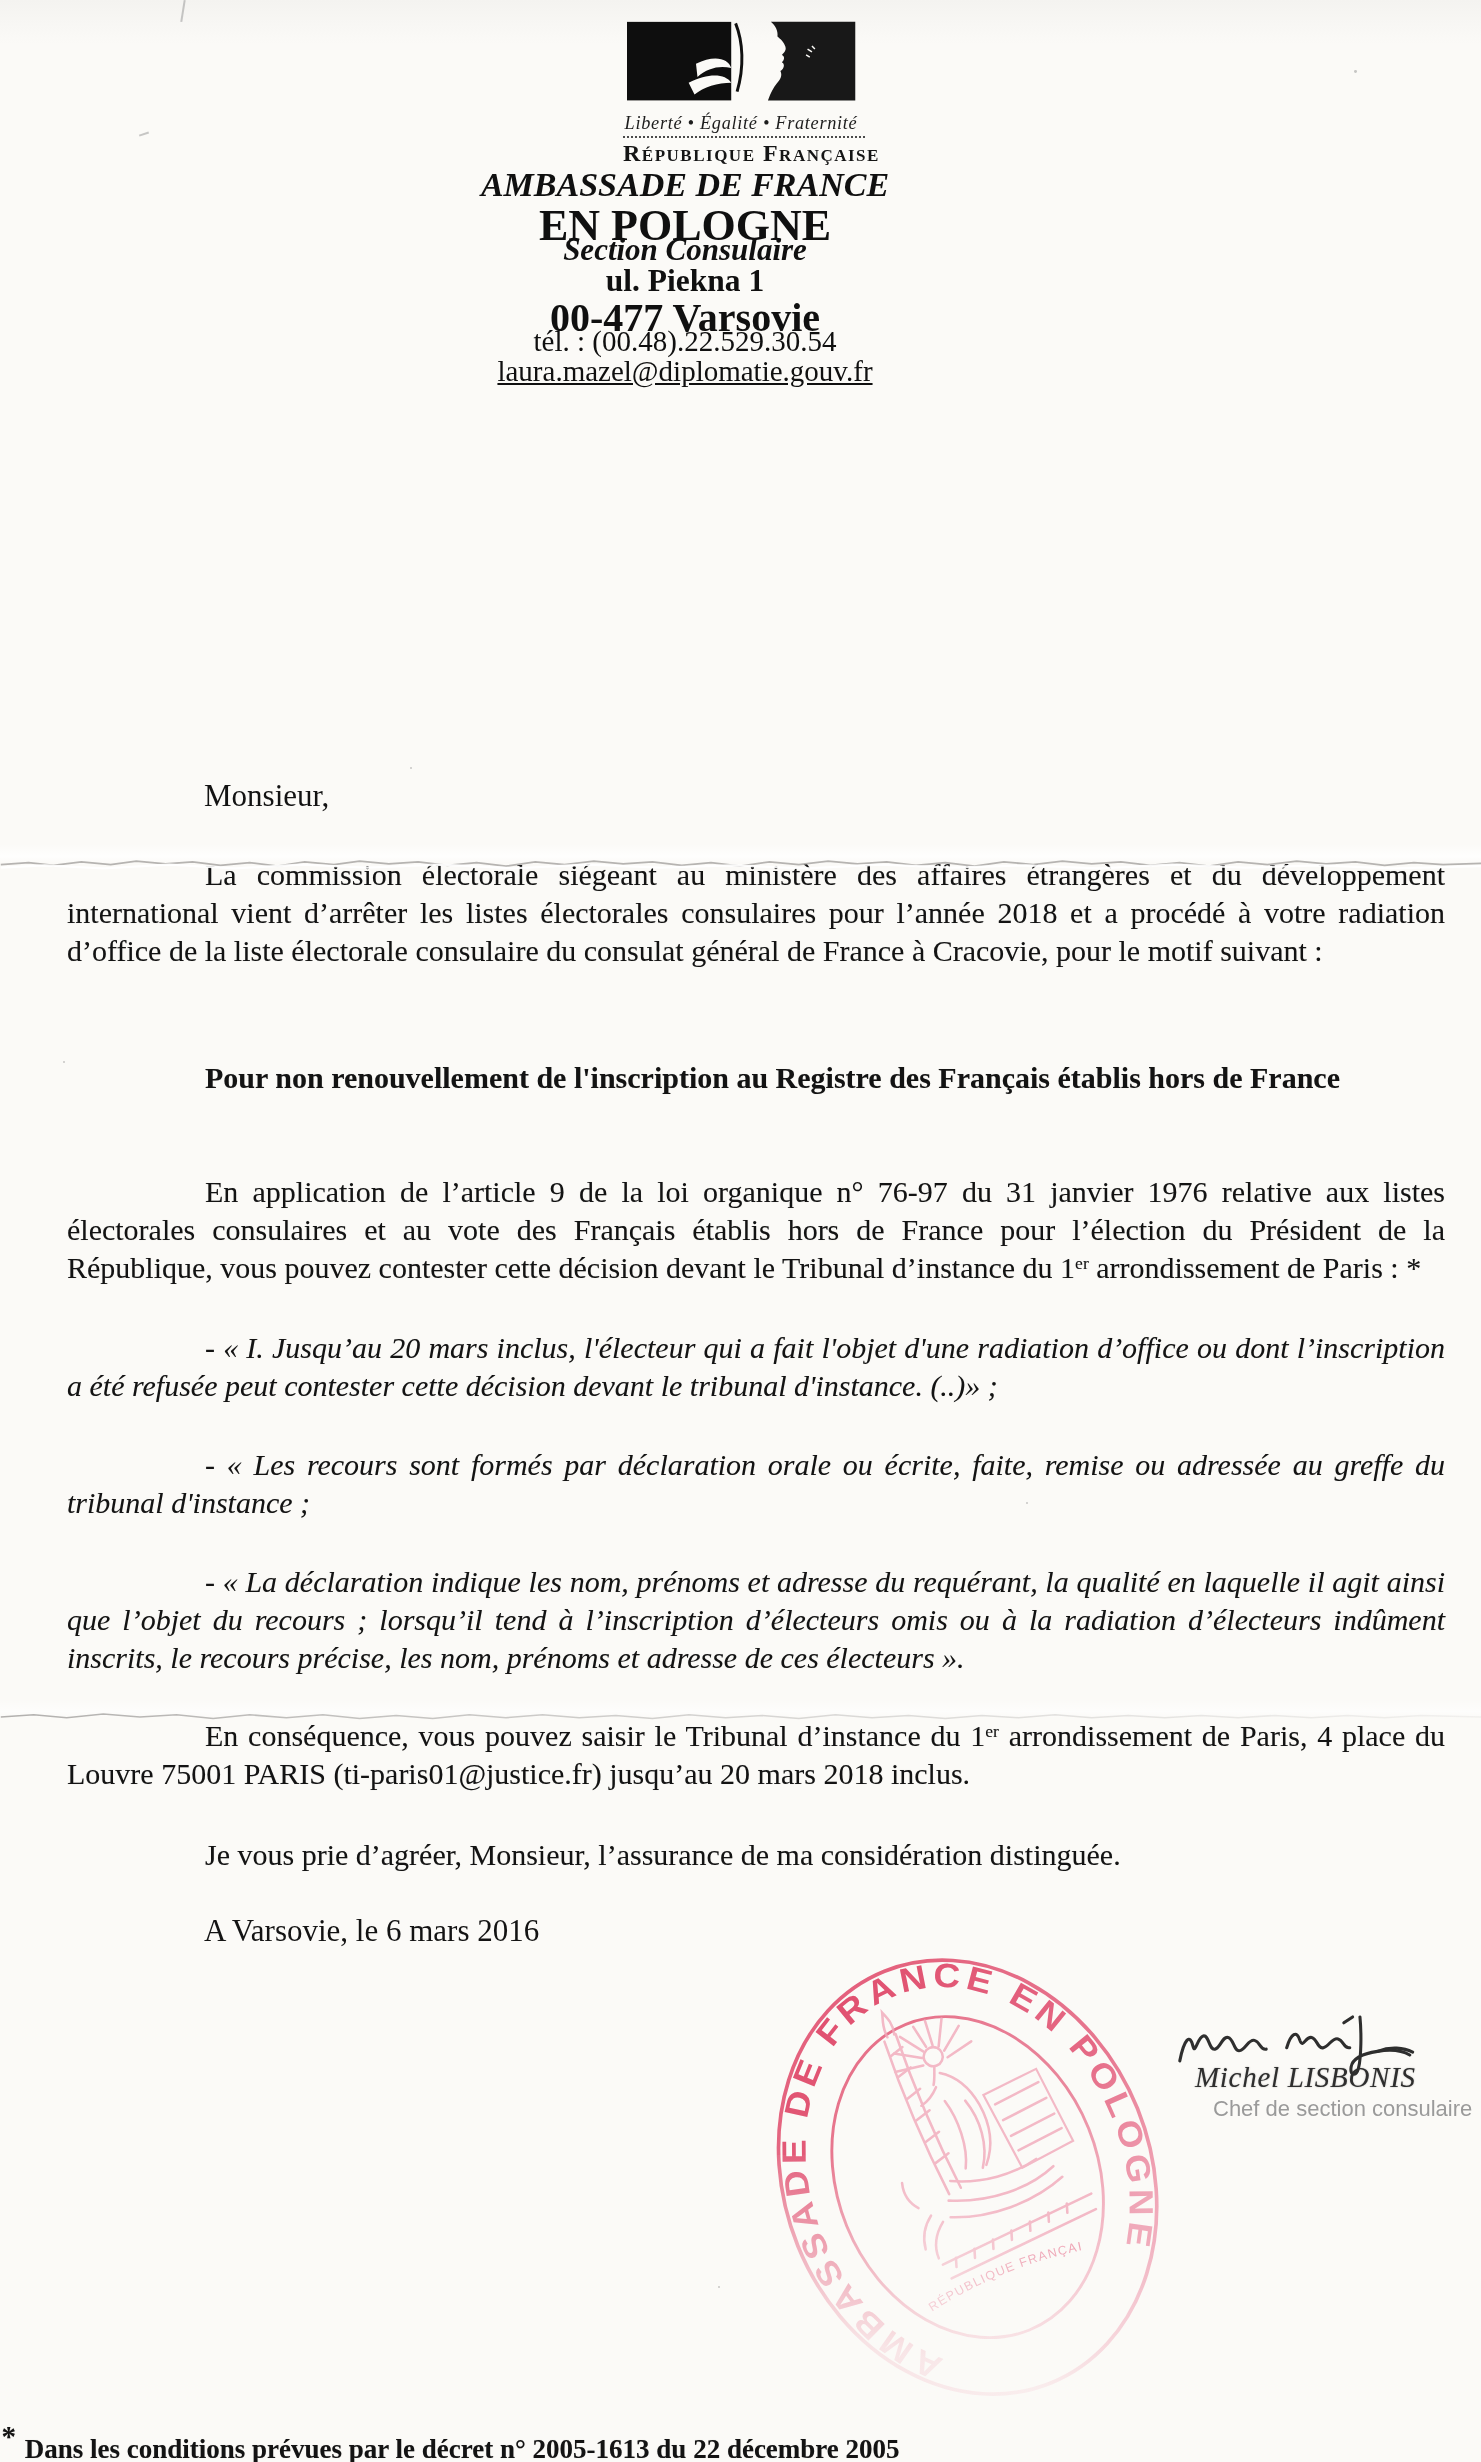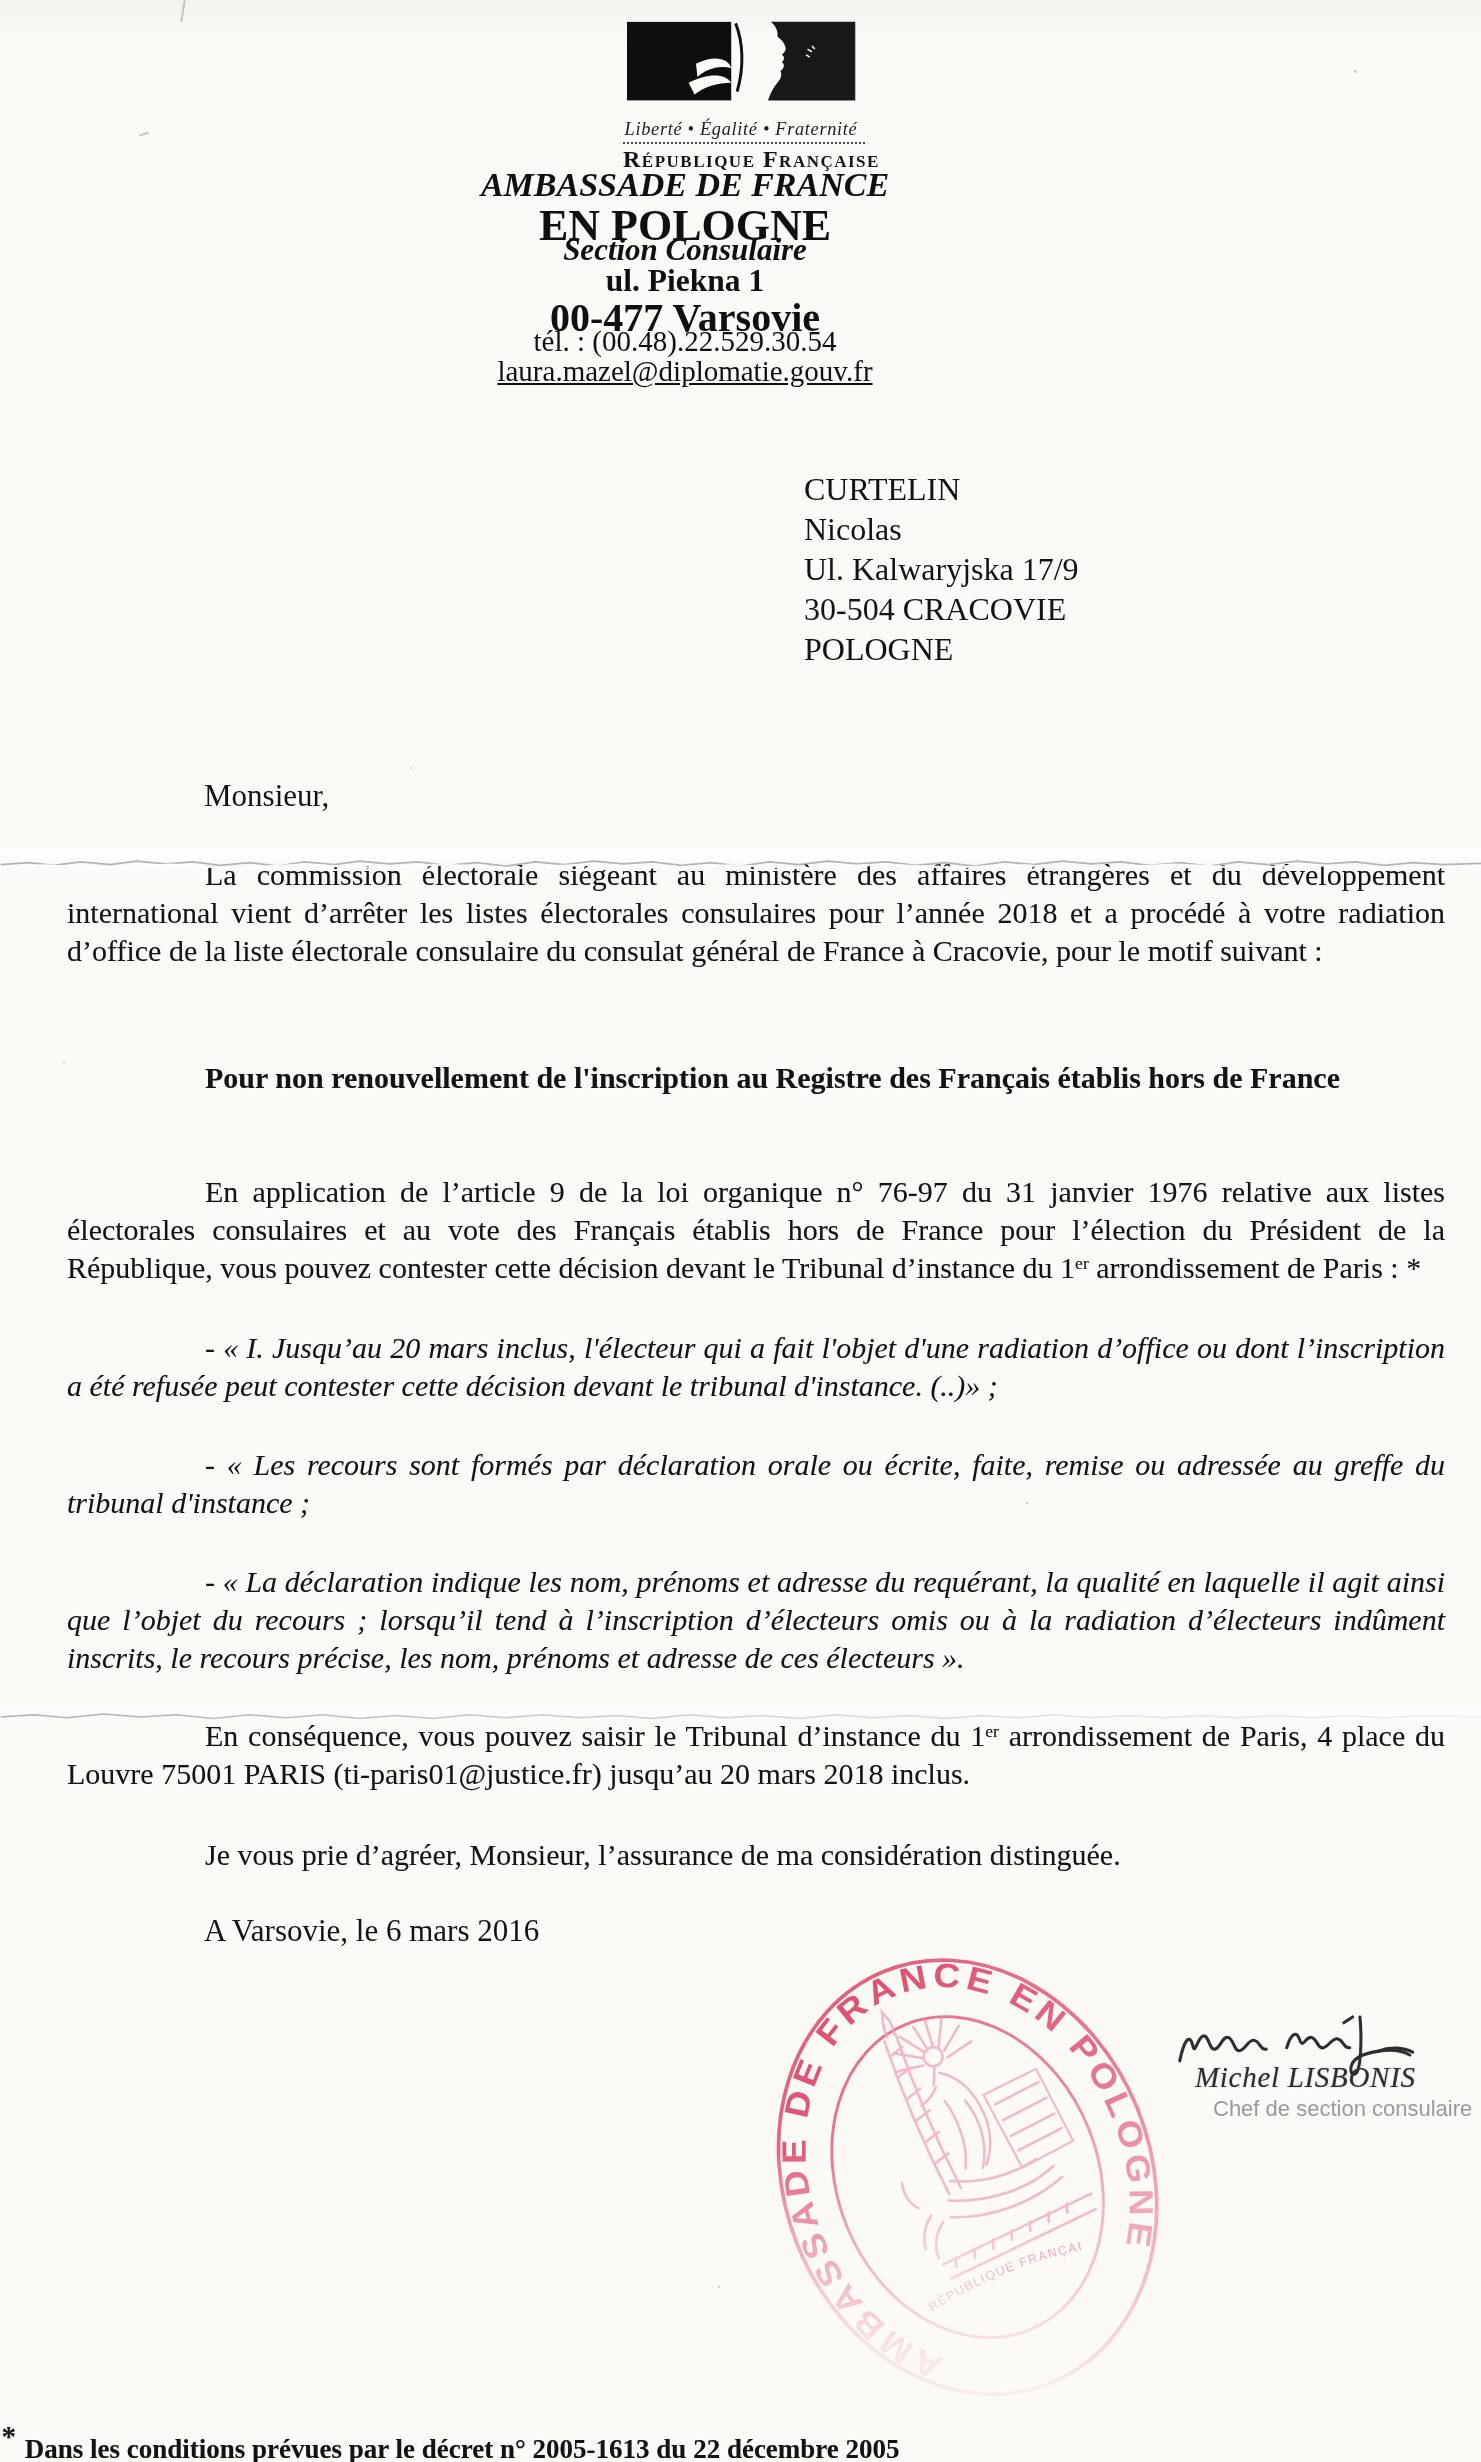--- a/index.html
+++ b/index.html
@@ -5,21 +5,21 @@
 <style>
   html,body{margin:0;padding:0;background:#888;}
   .page{
     position:relative;width:1482px;height:2462px;overflow:hidden;
     background:linear-gradient(180deg,#f4f3f0 0px,#fbfaf7 44px,#fbfaf7 100%);
     font-family:"Liberation Serif","DejaVu Serif",serif;color:#141414;
   }
   
   .logo-wrap{position:absolute;left:623px;top:20.5px;width:236px;text-align:center;}
   .logo-svg{display:block;margin:0 auto;}
-  .motto{margin-top:17px;font-style:italic;font-size:18.3px;letter-spacing:0.7px;white-space:nowrap;color:#1d1d1d;}
+  .motto{margin-top:11px;font-style:italic;font-size:18.3px;letter-spacing:0.7px;white-space:nowrap;color:#1d1d1d;}
   .dotted-sep{width:242px;margin:2.9px auto 1.5px auto;border-top:2.2px dotted #4a4a4a;height:0;}
   .republic{font-variant:small-caps;font-size:24px;letter-spacing:1.5px;font-weight:600;white-space:nowrap;color:#151515;}
   .sender{position:absolute;left:454px;top:166px;width:462px;text-align:center;color:#101010;}
   .sender div{white-space:nowrap;}
   .s1{font-size:34px;font-weight:bold;font-style:italic;height:34px;}
   .s2{font-size:44px;font-weight:bold;height:32px;}
   .s3{font-size:31px;font-weight:bold;font-style:italic;height:31px;}
   .s4{font-size:31.5px;font-weight:bold;height:31px;}
   .s5{font-size:40px;font-weight:bold;height:31px;}
   .s6{font-size:29px;height:30px;}
@@ -81,27 +81,20 @@
   <div class="sender">
     <div class="s1">AMBASSADE DE FRANCE</div>
     <div class="s2">EN POLOGNE</div>
     <div class="s3">Section Consulaire</div>
     <div class="s4">ul. Piekna 1</div>
     <div class="s5">00-477 Varsovie</div>
     <div class="s6">tél. : (00.48).22.529.30.54</div>
     <div class="s7">laura.mazel@diplomatie.gouv.fr</div>
   </div>
 
-  <div class="recipient">
-    <div>CURTELIN</div>
-    <div>Nicolas</div>
-    <div>Ul. Kalwaryjska 17/9</div>
-    <div>30-504 CRACOVIE</div>
-    <div>POLOGNE</div>
-  </div>
 
   <div class="salutation">Monsieur,</div>
 
   <div class="bpar" style="top:856px">La commission électorale siégeant au ministère des affaires étrangères et du développement international vient d’arrêter les listes électorales consulaires pour l’année 2018 et a procédé à votre radiation d’office de la liste électorale consulaire du consulat général de France à Cracovie, pour le motif suivant :</div>
 
   <div class="bpar motif" style="top:1058px">Pour non renouvellement de l'inscription au Registre des Français établis hors de France</div>
 
   <div class="bpar" style="top:1173px"><span>En application de l’article 9 de la loi organique n° 76-97 du 31 janvier 1976 relative aux listes électorales consulaires et au vote des Français établis hors de France pour l’élection du Président de la République, vous pouvez contester cette décision devant le Tribunal d’instance du 1</span><sup>er</sup><span> arrondissement de Paris : *</span></div>
 
   <div class="bpar quote" style="top:1329px">- « I. Jusqu’au 20 mars inclus, l'électeur qui a fait l'objet d'une radiation d’office ou dont l’inscription a été refusée peut contester cette décision devant le tribunal d'instance. (..)» ;</div>

